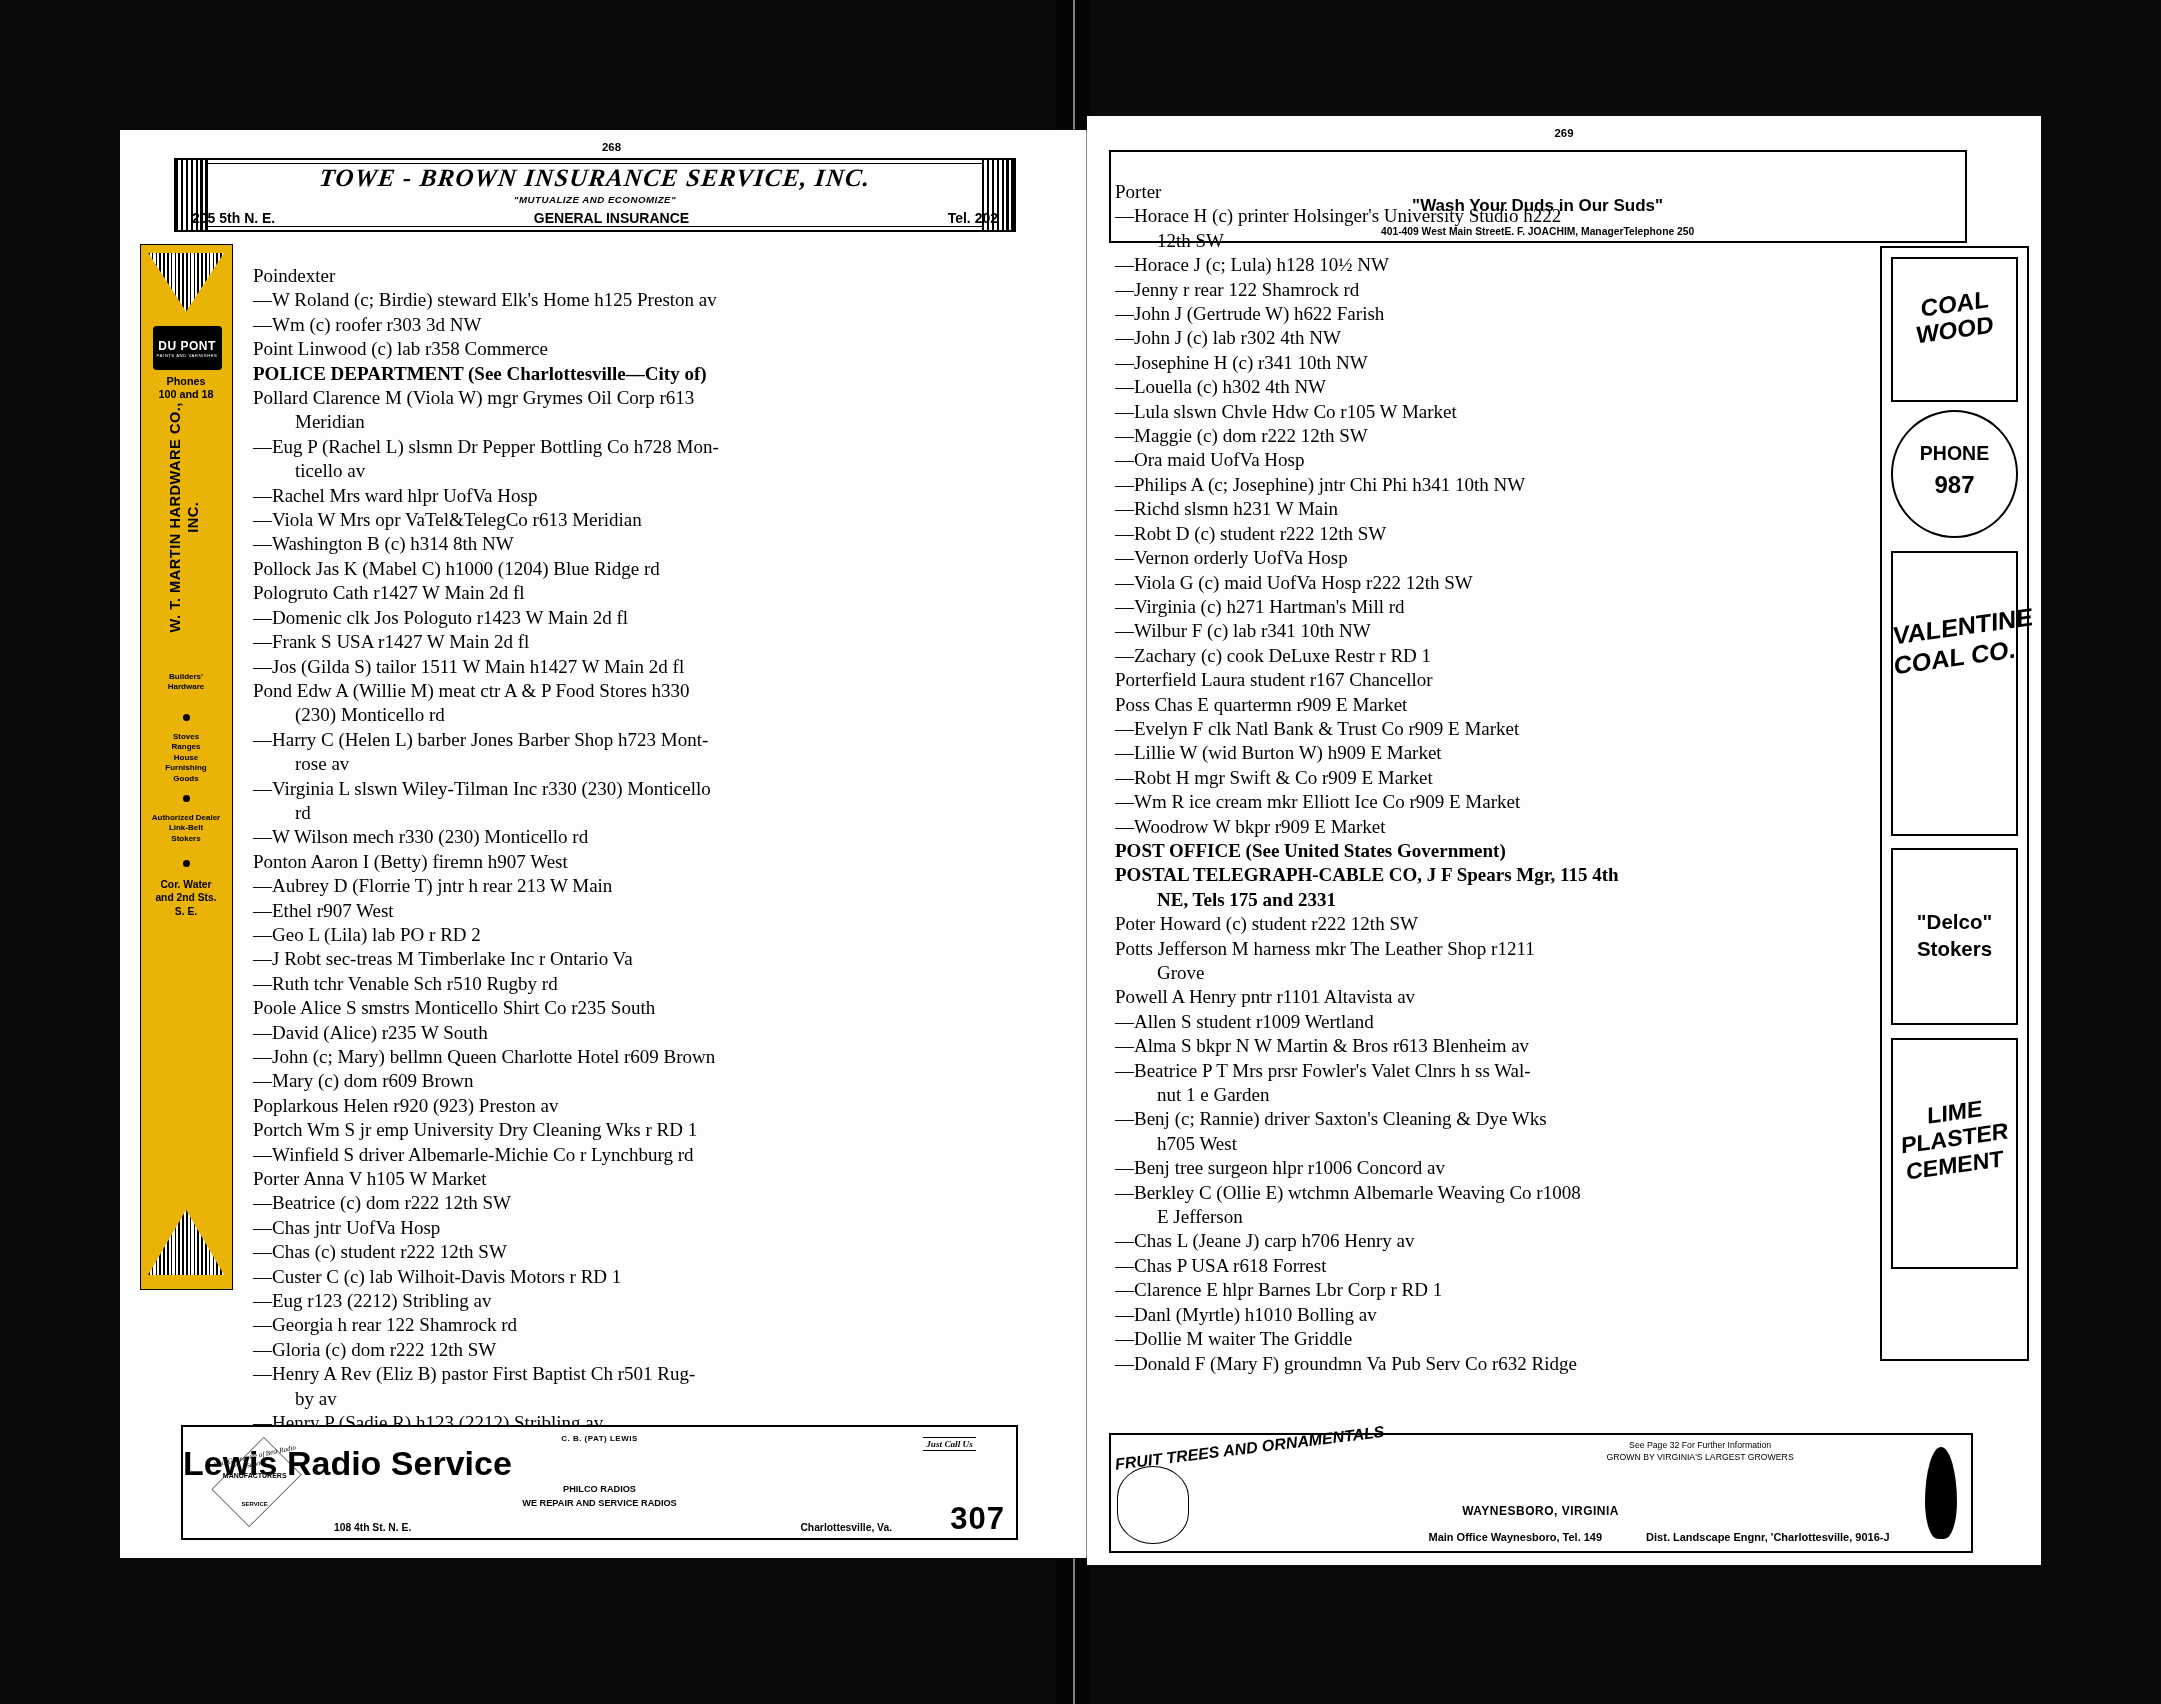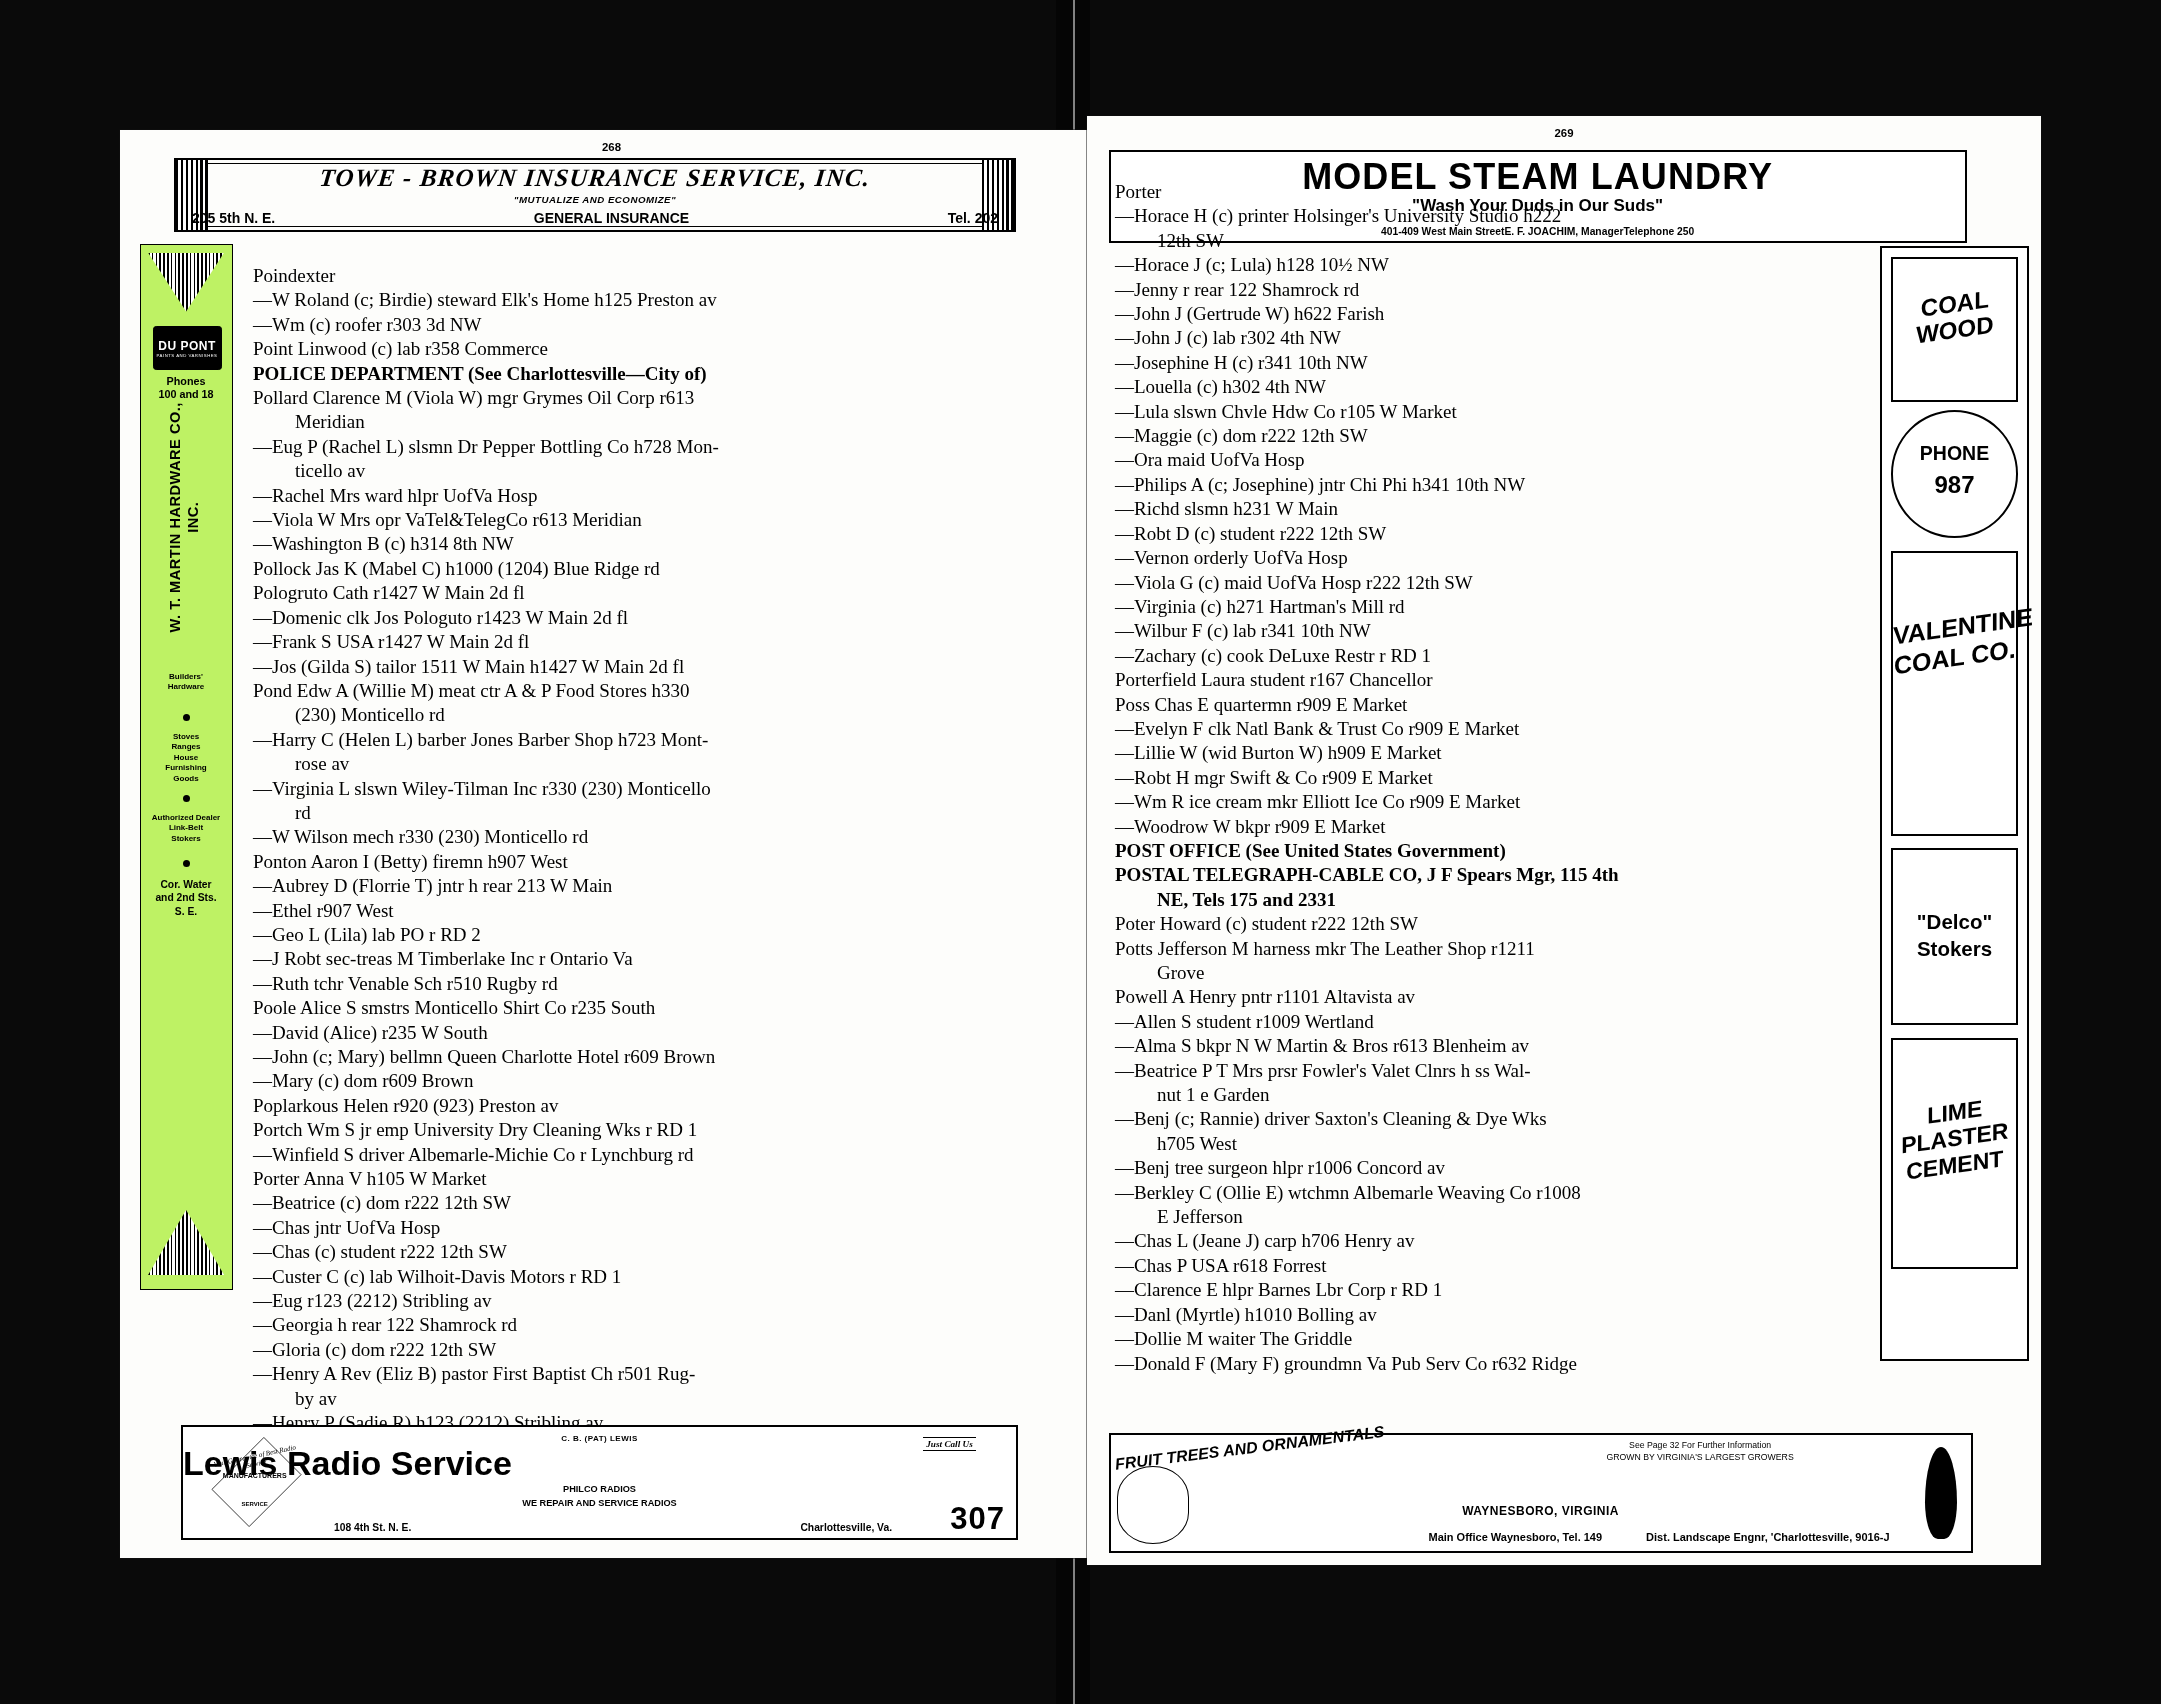--- a/index.html
+++ b/index.html
@@ -19,21 +19,21 @@
   
   .towe{position:absolute;left:54px;top:28px;width:838px;height:70px;border:2.2px solid #000;}
   .towe-inner{position:absolute;inset:2.7px;border:1.1px solid #000;}
   .towe-title{position:absolute;left:0;right:0;top:4.3px;text-align:center;font-family:"Liberation Serif",serif;font-weight:bold;font-style:italic;font-size:25px;letter-spacing:1.1px;transform:skewX(-6deg);}
   .towe-sub{position:absolute;left:0;right:0;top:34px;text-align:center;font-family:"Liberation Sans",sans-serif;font-size:9.7px;font-style:italic;font-weight:bold;letter-spacing:0.5px;}
   .towe-row{position:absolute;left:16px;right:16px;top:50px;display:flex;justify-content:space-between;align-items:center;font-family:"Liberation Sans",sans-serif;font-weight:bold;font-size:14px;}
   .hatch{position:absolute;top:0;bottom:0;width:32px;background:repeating-linear-gradient(90deg,#000 0 2.2px,#fff 2.2px 4.9px);}
   .hatch.l{left:0;} .hatch.r{right:0;}
 
   
-  .martin{position:absolute;left:19.5px;top:114px;width:91px;height:1044px;border:1.6px solid #000;background:#bef264;}
+  .martin{position:absolute;left:19.5px;top:114px;width:91px;height:1044px;border:1.6px solid #000;background:#eab308;}
   .martin .tri{position:absolute;left:7.6px;top:7.6px;width:76px;height:59px;background:repeating-linear-gradient(90deg,#000 0 1.6px,#fff 1.6px 3.8px);clip-path:polygon(0 0,100% 0,50% 100%);}
   .dupont{position:absolute;left:12px;top:81px;width:67px;height:42px;border:1.6px solid #000;border-radius:3.2px;display:flex;flex-direction:column;align-items:center;justify-content:center;background:#000;color:#fff;}
   .dupont b{font-family:"Liberation Sans",sans-serif;font-size:12px;letter-spacing:0.5px;}
   .dupont span{font-family:"Liberation Sans",sans-serif;font-size:4.3px;letter-spacing:0.5px;}
   .martin .ph{position:absolute;left:0;right:0;top:130px;text-align:center;font-family:"Liberation Sans",sans-serif;font-weight:bold;font-size:10.8px;line-height:1.25;}
   .martin .vert{position:absolute;left:-81px;top:254px;width:249px;text-align:center;transform:rotate(-90deg);font-family:"Liberation Sans",sans-serif;font-weight:bold;font-size:14.6px;line-height:1.25;letter-spacing:0.5px;}
   .martin .blk{position:absolute;left:0;right:0;text-align:center;font-family:"Liberation Sans",sans-serif;font-weight:bold;font-size:8px;line-height:1.3;}
   .dot{width:7px;height:7px;border-radius:50%;background:#000;margin:4.3px auto;}
   .martin .tri2{position:absolute;left:7.6px;bottom:14px;width:76px;height:65px;background:repeating-linear-gradient(90deg,#000 0 1.6px,#fff 1.6px 3.8px);clip-path:polygon(50% 0,100% 100%,0 100%);}
 
@@ -206,21 +206,20 @@
       </div>
       <div class="num">307</div>
     </div>
   </div>
 
   <div class="page page-right">
 
     <div class="pgnum" style="position:absolute;left:0;right:0;top:10.8px;">269</div>
 
     <div class="laundry">
-      <div class="lt">MODEL STEAM LAUNDRY</div>
       <div class="ls">"Wash Your Duds in Our Suds"</div>
       <div class="lr">
         <span>401-409 West Main Street</span>
         <span>E. F. JOACHIM, Manager</span>
         <span>Telephone 250</span>
       </div>
     </div>
 
     <div class="valentine">
       <div class="vbox" style="top:8.7px;height:141px;">

